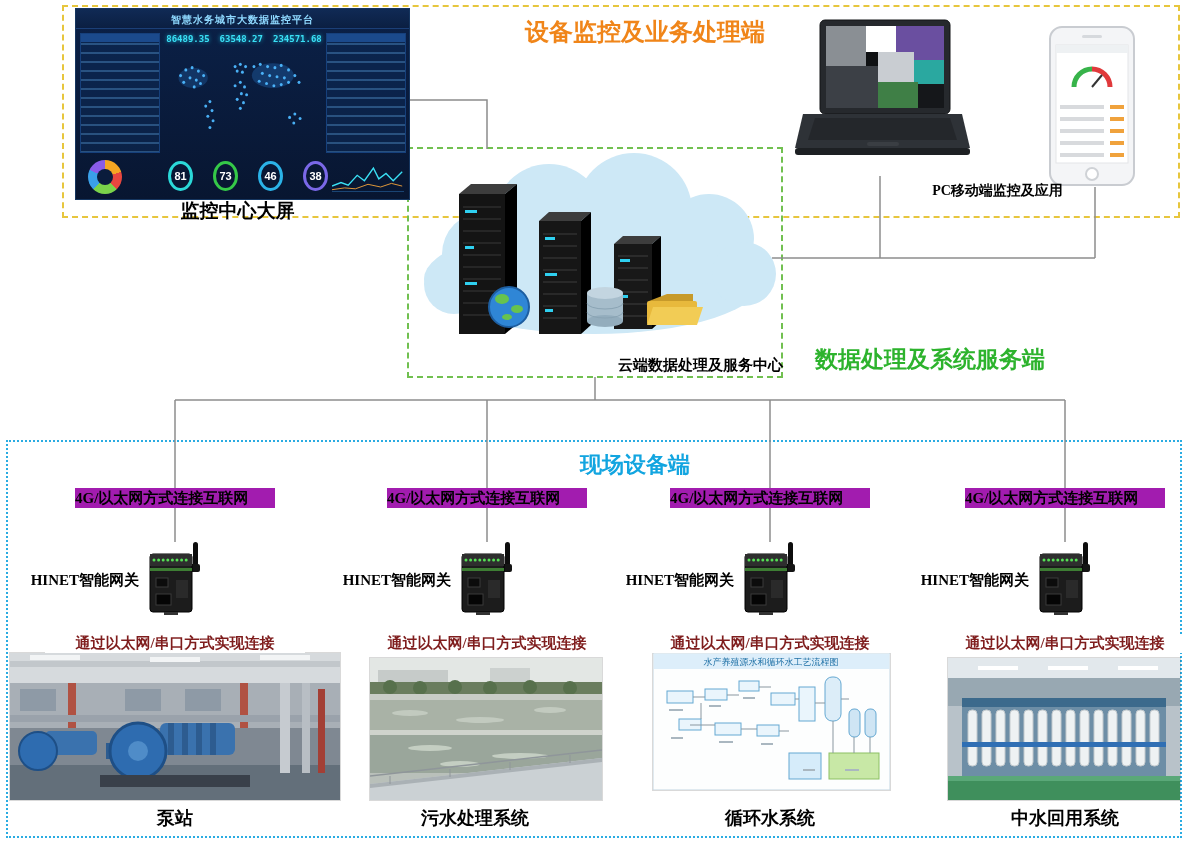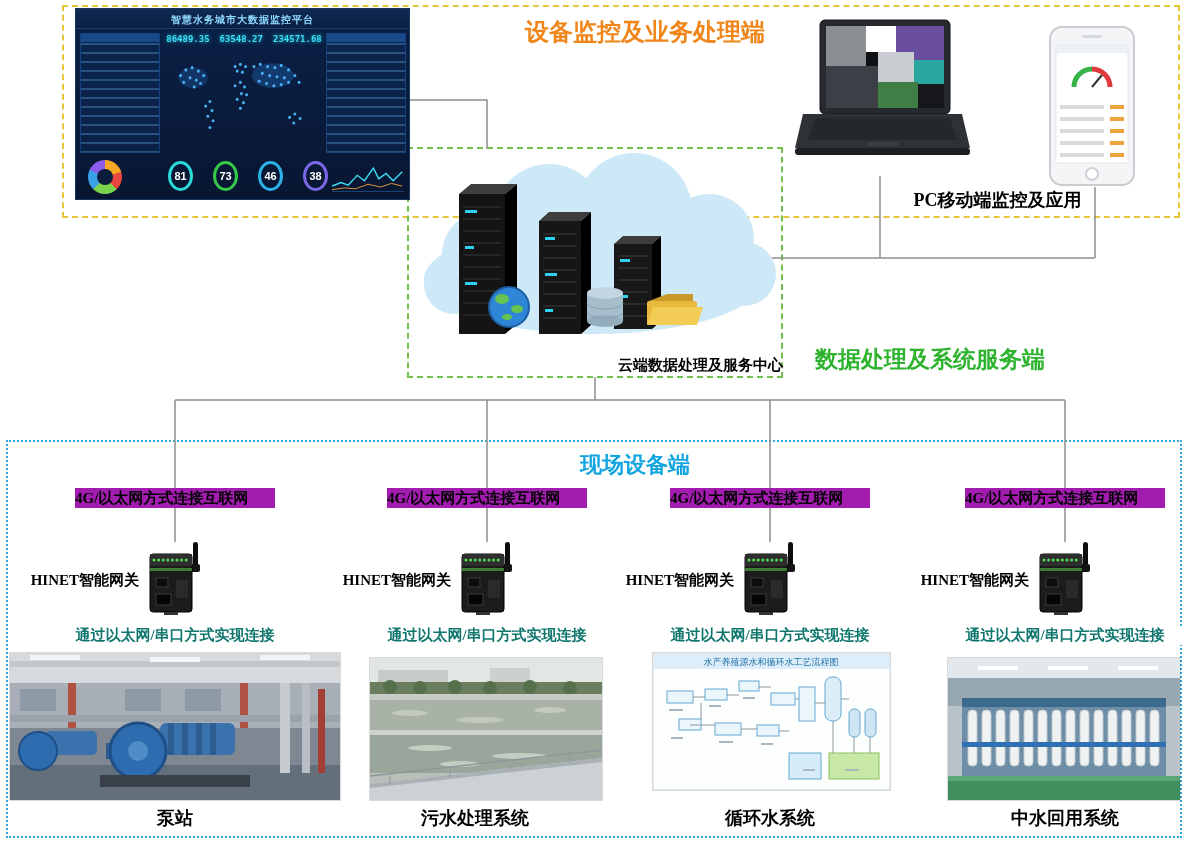--- a/index.html
+++ b/index.html
@@ -21,21 +21,21 @@
   .serif { font-family:"Liberation Serif","DejaVu Serif",serif; }
   .sec-title { position:absolute; font-weight:bold; text-align:center; z-index:3; }
   .title-orange { color:#f08519; font-size:24px; }
   .title-green  { color:#2db32d; font-size:23px; }
   .title-blue   { color:#12a5e0; font-size:22px; }
   .black-label { position:absolute; color:#000; font-weight:700; text-align:center; z-index:3; }
 
   .conn-text { position:absolute; width:200px; text-align:left; font-weight:700; font-size:15px;
                color:#000; background:#a21caf; z-index:3; line-height:1.35; }
   .link-text { position:absolute; width:260px; text-align:center; font-weight:700; font-size:15px;
-               color:#0f766e; background:#fff; z-index:3; }
+               color:#7f1d1d; background:#fff; z-index:3;margin-top:8px; }
   .hinet-label { position:absolute; width:115px; text-align:right; font-weight:700; font-size:15px;
                  color:#000; z-index:3; }
   .sys-name { position:absolute; width:220px; text-align:center; font-weight:700; font-size:18px;
               color:#000; z-index:3; }
 
   .gateway { position:absolute; width:62px; height:74px; z-index:3; }
   .photo { position:absolute; z-index:2; box-shadow:0 0 0 1px rgba(0,0,0,.15); }
   .photo svg { display:block; }
 
   
@@ -178,20 +178,21 @@
       <div class="gauge g3">
           <span>38</span>
         </div>
     </div>
     <svg class="spark" width="72" height="34" viewBox="0 0 80 34">
       <line x1="0" y1="32" x2="80" y2="32" stroke="#1d4a7a"></line>
       <polyline points="0,26 10,22 18,25 28,14 36,20 46,6 52,18 60,12 68,20 78,10" stroke="#3ae0f5" fill="none" stroke-width="1.5"></polyline>
       <polyline points="0,30 14,28 26,29 40,24 54,27 66,23 78,26" stroke="#f5a43a" fill="none" stroke-width="1"></polyline>
     </svg>
   </div>
+  <div class="black-label serif" style="left:140px; top:198px; width:195px; font-size:19px;">监控中心大屏</div>
 
   <svg class="abs" style="left:795px; top:18px; z-index:2;" width="175" height="158" viewBox="0 0 175 158">
     <rect x="25" y="2" width="130" height="94" rx="5" fill="#26292d" stroke="#121416"></rect>
     <rect x="31" y="8" width="118" height="82" fill="#0f1113"></rect>
     <rect x="31" y="8" width="40" height="40" fill="#8a8f94"></rect>
     <rect x="71" y="8" width="30" height="26" fill="#ffffff"></rect>
     <rect x="101" y="8" width="48" height="34" fill="#6a4fa0"></rect>
     <rect x="119" y="42" width="30" height="24" fill="#2aa8a0"></rect>
     <rect x="31" y="48" width="52" height="42" fill="#3c4046"></rect>
     <rect x="83" y="34" width="36" height="30" fill="#c9cdd2"></rect>
@@ -220,21 +221,21 @@
     </g>
     <g fill="#f0a23c">
       <rect x="62" y="80" width="14" height="4"></rect>
         <rect x="62" y="92" width="14" height="4"></rect>
       <rect x="62" y="104" width="14" height="4"></rect>
         <rect x="62" y="116" width="14" height="4"></rect>
       <rect x="62" y="128" width="14" height="4"></rect>
     </g>
     <circle cx="44" cy="149" r="6" fill="#fff" stroke="#cfd2d6" stroke-width="2"></circle>
   </svg>
-  <div class="black-label serif" style="left:885px; top:188px; width:225px; font-size:18px;">PC移动端监控及应用</div>
+  <div class="black-label serif" style="left:885px; top:182px; width:225px; font-size:14px;">PC移动端监控及应用</div>
 
   <div class="box box-green" style="left:407px; top:147px; width:376px; height:231px;"></div>
   <div class="cloud-wrap">
     <svg class="cloud-svg" width="370" height="205" viewBox="0 0 370 205">
       <g fill="#cde8f6">
         <ellipse cx="185" cy="130" rx="170" ry="55"></ellipse>
         <circle cx="75" cy="105" r="42"></circle>
           <circle cx="140" cy="70" r="55"></circle>
         <circle cx="225" cy="62" r="58"></circle>
           <circle cx="300" cy="90" r="45"></circle>

